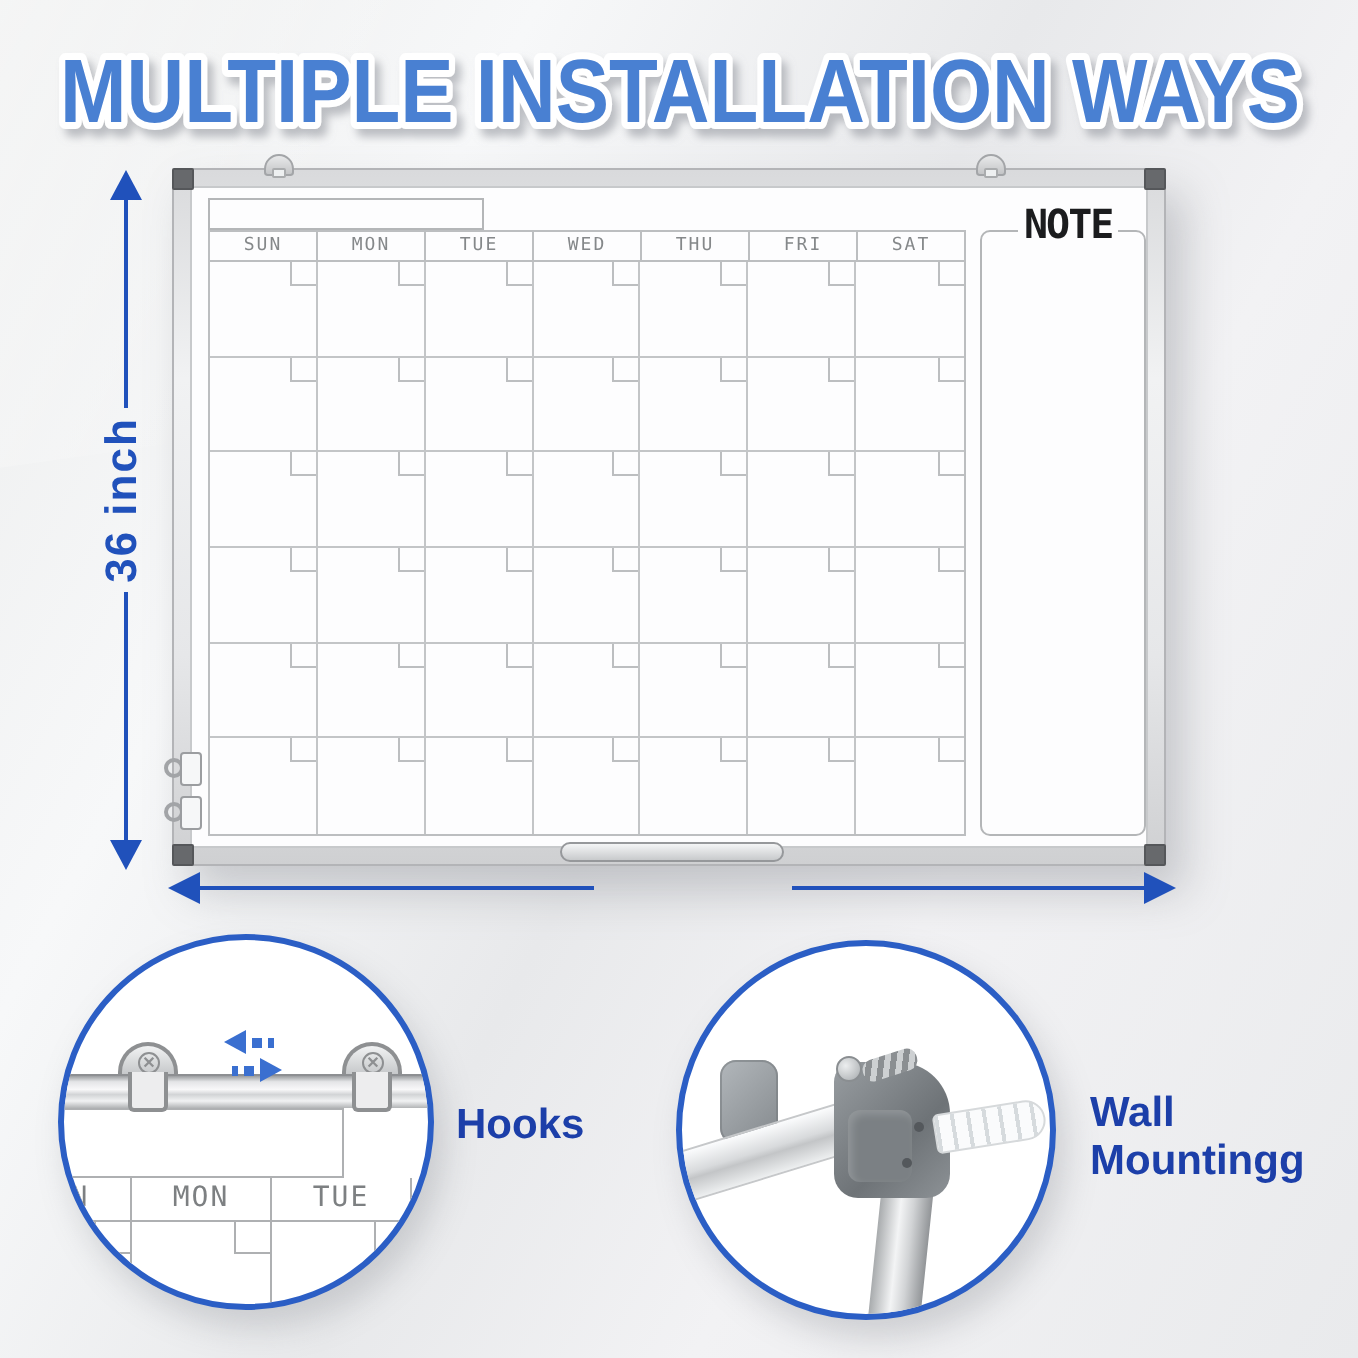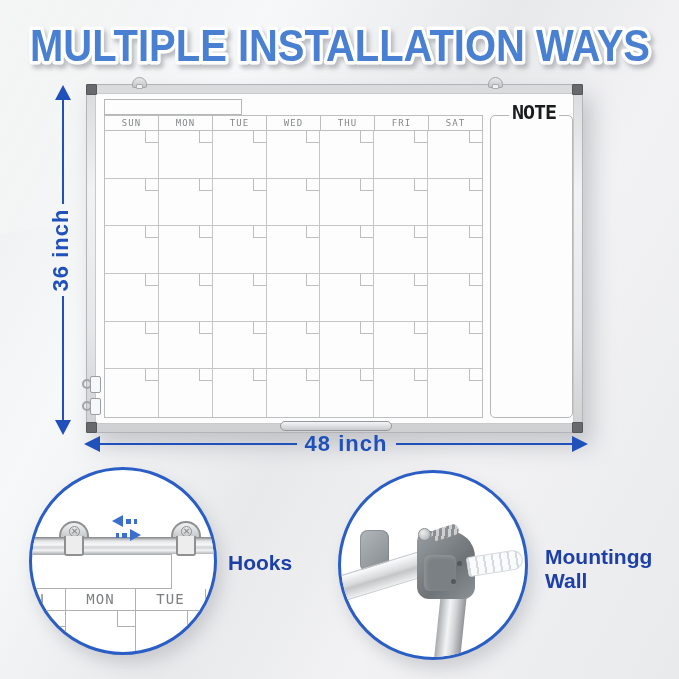--- a/index.html
+++ b/index.html
@@ -343,21 +343,20 @@
   <div class="dim vline1"></div>
   <div class="dim vline2"></div>
   <div class="arr arr-up"></div>
   <div class="arr arr-down"></div>
   <div class="dim-text height-label">36 inch</div>
 
   <div class="dim hline1"></div>
   <div class="dim hline2"></div>
   <div class="arr arr-left"></div>
   <div class="arr arr-right"></div>
-  <div class="dim-text width-label">48 inch</div>
 
   <div class="inset inset-left">
     <div class="inset-banner"></div>
     <div class="inset-cols">
         <div class="inset-col">
           <div class="inset-day-label">SUN</div>
           <div class="inset-date-box"></div>
         </div>
         <div class="inset-col">
           <div class="inset-day-label">MON</div>
@@ -400,17 +399,17 @@
     <div class="anchor"></div>
     <div class="corner-cap">
       <div class="panel"></div>
       <div class="hole1"></div>
       <div class="hole2"></div>
     </div>
     <div class="cap-screw"></div>
     <div class="cap-spring"></div>
   </div>
   <div class="caption caption-wall">
+    <div>Wall</div>
     <div>Mountingg</div>
-    <div>Wall</div>
   </div>
 
 </div>
 
 </body></html>

